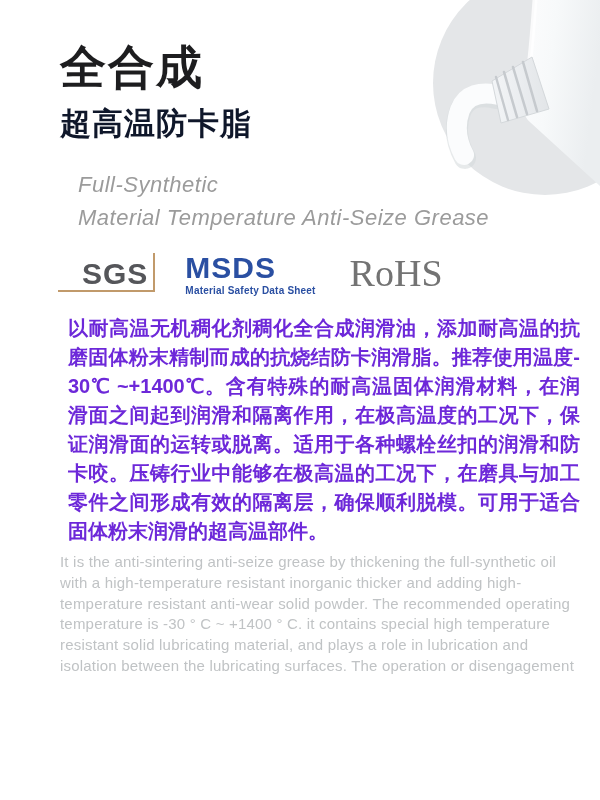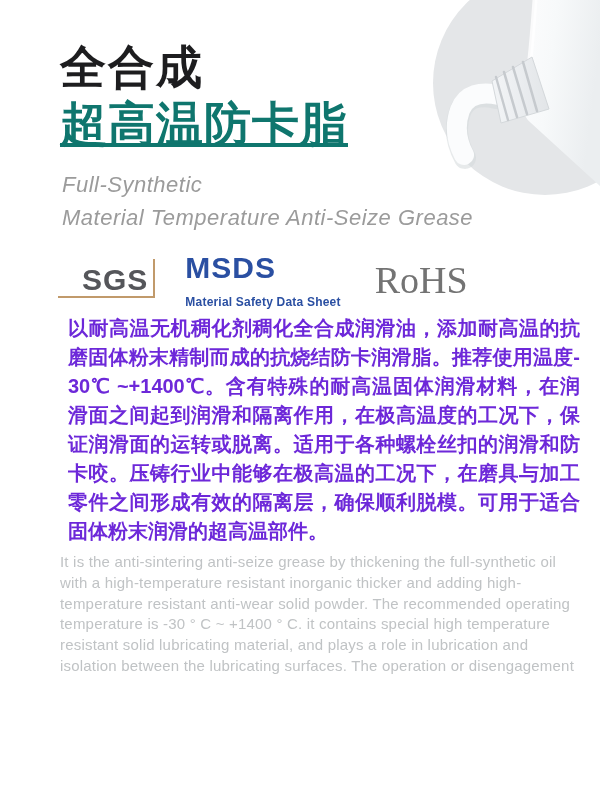--- a/index.html
+++ b/index.html
@@ -22,31 +22,30 @@
     font-size: 46px;
     font-weight: 600;
     color: #1d1d1f;
     letter-spacing: 2px;
     line-height: 54px;
     white-space: nowrap;
   }
   .title-cn-pink {
     position: absolute;
     left: 60px; top: 96px;
-    font-size: 47px;
+    font-size: 31px;
     font-weight: 800;
-    color: #0f766e;
+    color: #0f172a;
     letter-spacing: 1px;
     line-height: 56px;
     white-space: nowrap;
-    text-decoration: underline;
   }
   .subtitle {
     position: absolute;
-    left: 62px; top: 168px;
+    left: 78px; top: 168px;
     font-size: 22px;
     font-style: italic;
     color: #9b9b9b;
     letter-spacing: 0.5px;
     line-height: 33px;
   }
   .certs {
     position: absolute;
     left: 58px; top: 248px;
     display: flex;
@@ -71,25 +70,25 @@
     flex-direction: column;
   }
   .msds-word {
     font-size: 30px;
     font-weight: 800;
     color: #2a4fa2;
     letter-spacing: 1px;
     line-height: 1;
   }
   .msds-sub {
-    font-size: 12px;
+    font-size: 10px;
     font-weight: 700;
     color: #2a4fa2;
     letter-spacing: 0.2px;
-    margin-top: 12px;
+    margin-top: 2px;
     white-space: nowrap;
   }
   .cert-rohs {
     margin-left: 34px;
     margin-top: 2px;
     font-family: "Liberation Serif", serif;
     font-size: 38px;
     font-weight: 500;
     color: #737373;
     line-height: 1;

